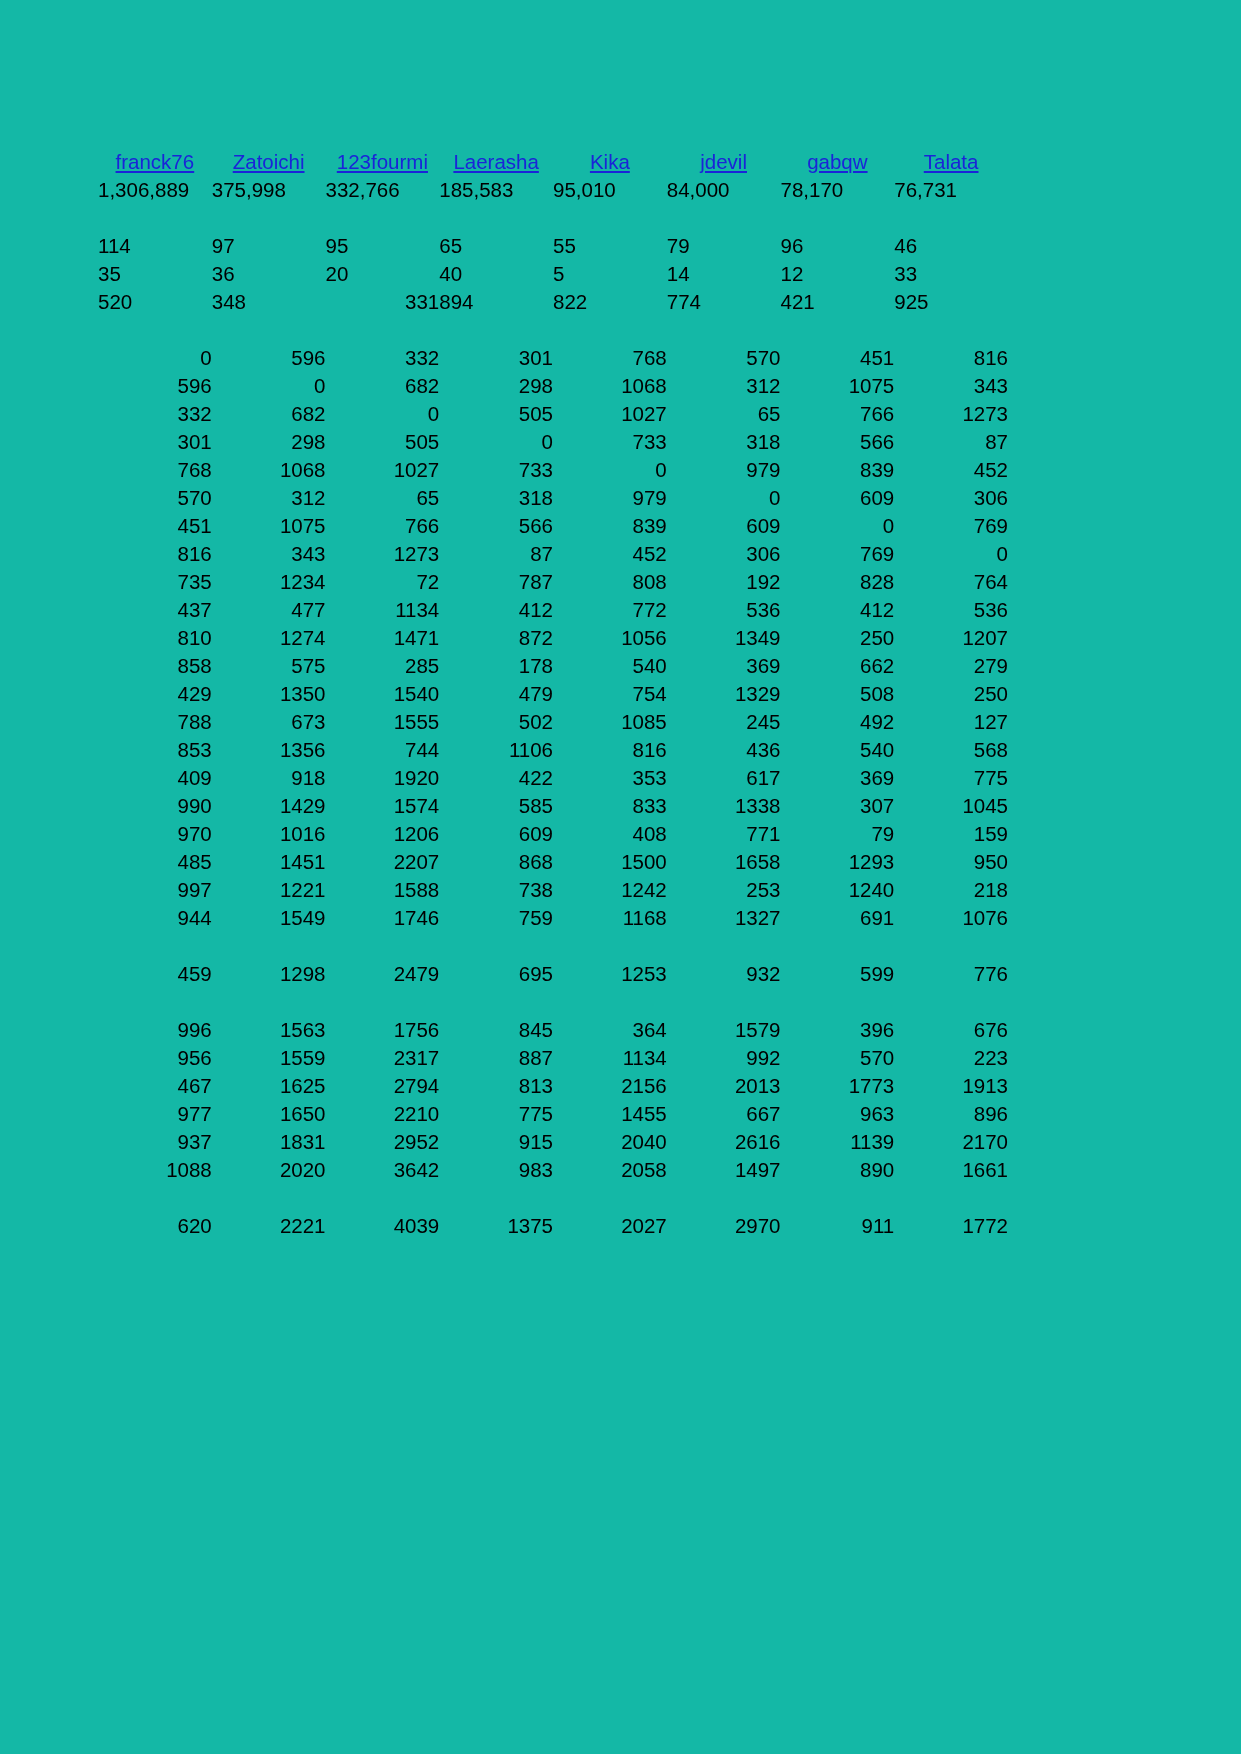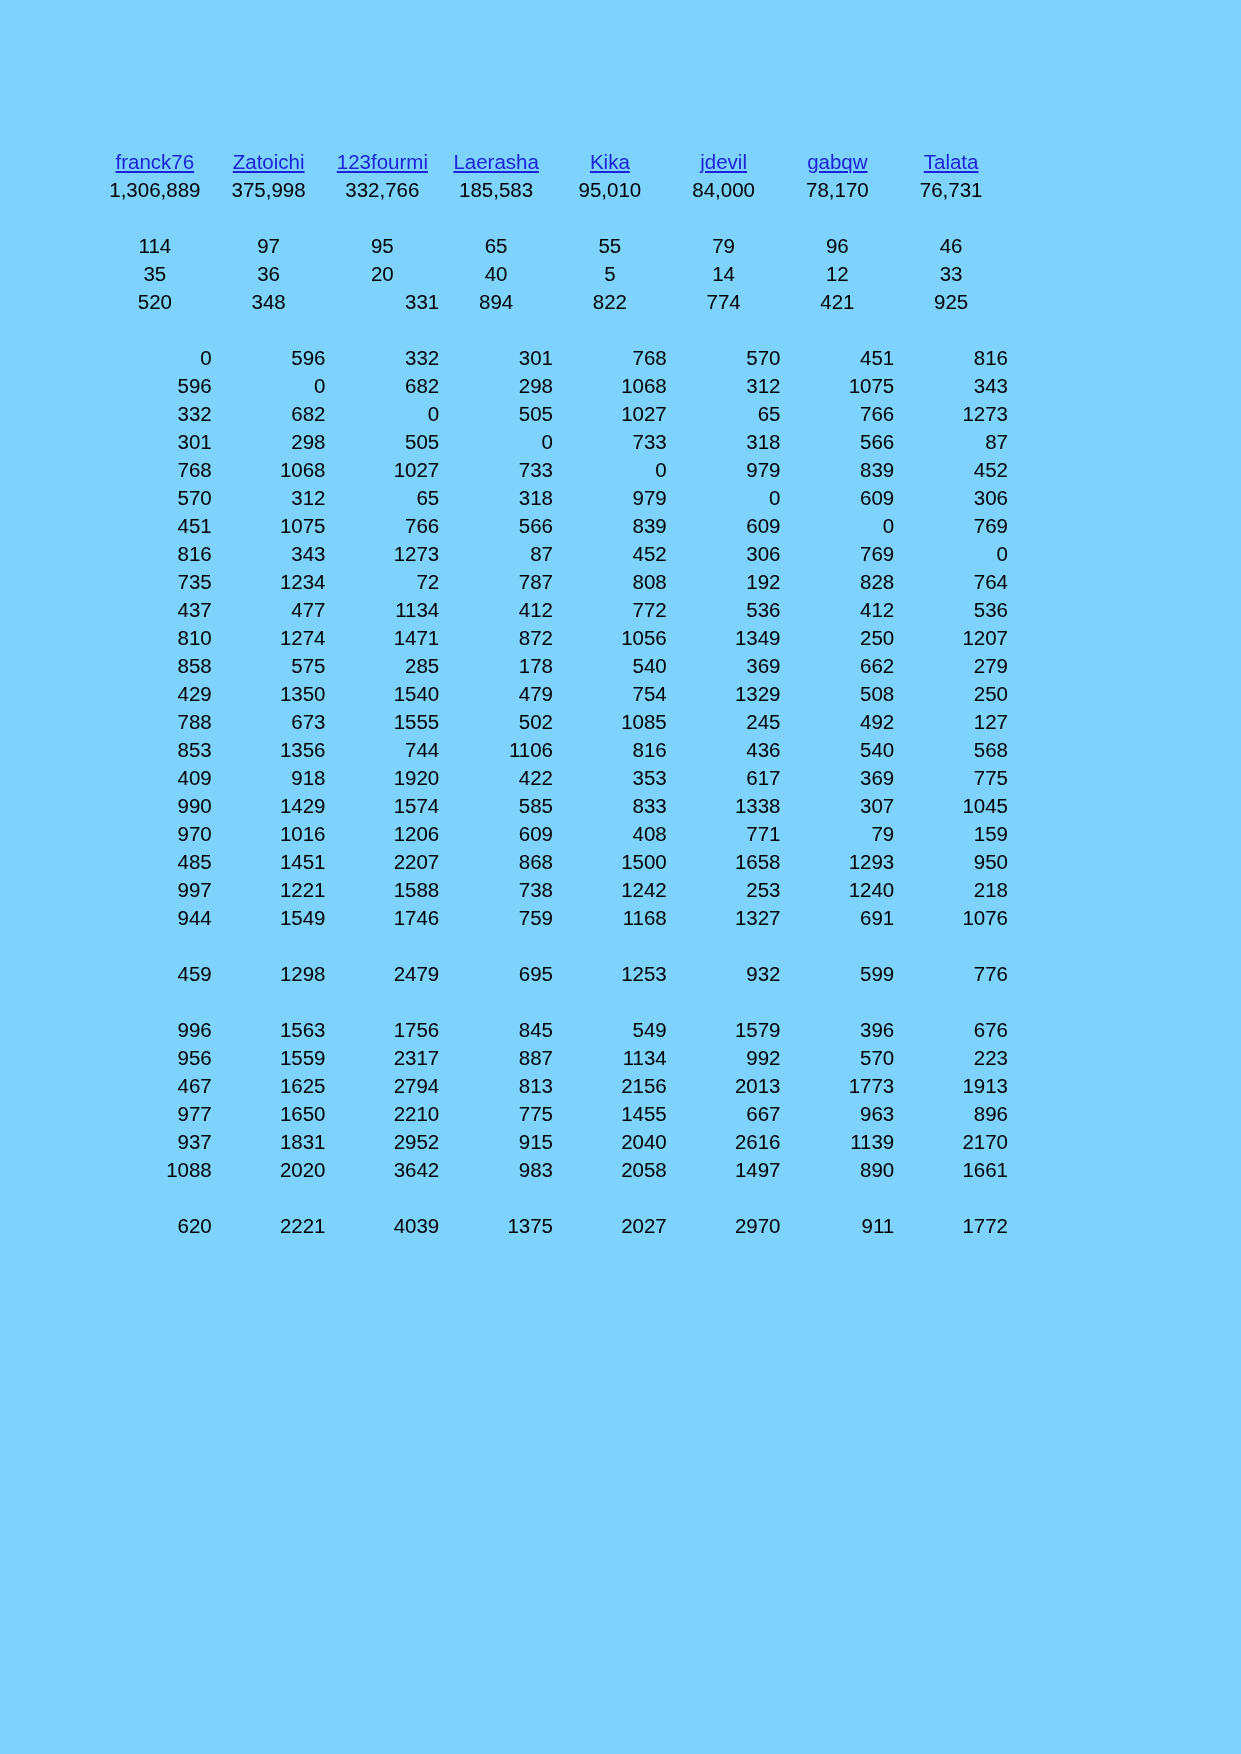--- a/index.html
+++ b/index.html
@@ -12,21 +12,21 @@
     height: 1754px;
     font-family: "Liberation Sans", sans-serif;
     color: #000000;
     overflow: hidden;
   }
 
   .page {
     position: relative;
     width: 1241px;
     height: 1754px;
-    background: #7dd3fc;
+    background: #14b8a6;
   }
 
   .sheet {
     position: absolute;
     left: 98px;
     top: 148px;
     width: 910px;
   }
 
   table.grid {
@@ -54,21 +54,21 @@
     padding-bottom: 2px;
   }
   .hdr-link {
     color: #1a24d8;
     text-decoration: underline;
     font-size: 20.5px;
     letter-spacing: 0px;
     cursor: pointer;
   }
 
-  .c-center { text-align: center; }
+  .c-center { }
   .c-right  { text-align: right; padding-right: 12px; }
 
   .totals td { padding-bottom: 2px; }
   .spacer-md td { height: 30px; line-height: 30px; font-size: 1px; }
   .spacer-xl td { height: 56px; line-height: 56px; font-size: 1px; }
 </style>
 </head>
 <body>
 
 <div class="page">
@@ -381,21 +381,21 @@
 
         <tr class="spacer-md">
           <td colspan="8"></td>
         </tr>
 
         <tr>
           <td class="c-right">996</td>
           <td class="c-right">1563</td>
           <td class="c-right">1756</td>
           <td class="c-right">845</td>
-          <td class="c-right">549</td>
+          <td class="c-right">364</td>
           <td class="c-right">1579</td>
           <td class="c-right">396</td>
           <td class="c-right">676</td>
         </tr>
         <tr>
           <td class="c-right">956</td>
           <td class="c-right">1559</td>
           <td class="c-right">2317</td>
           <td class="c-right">887</td>
           <td class="c-right">1134</td>

